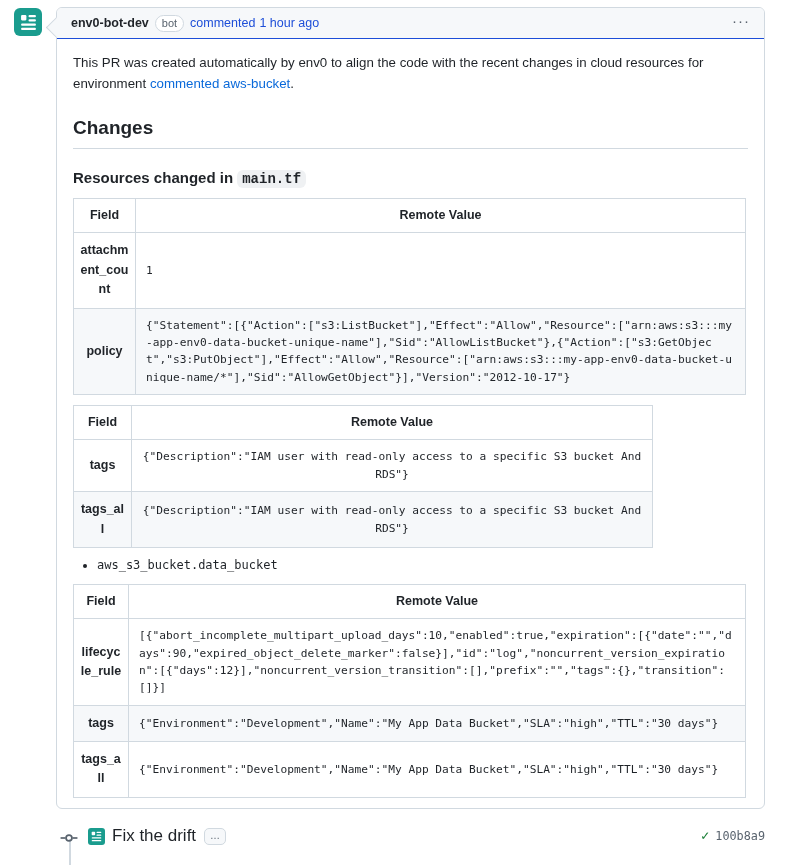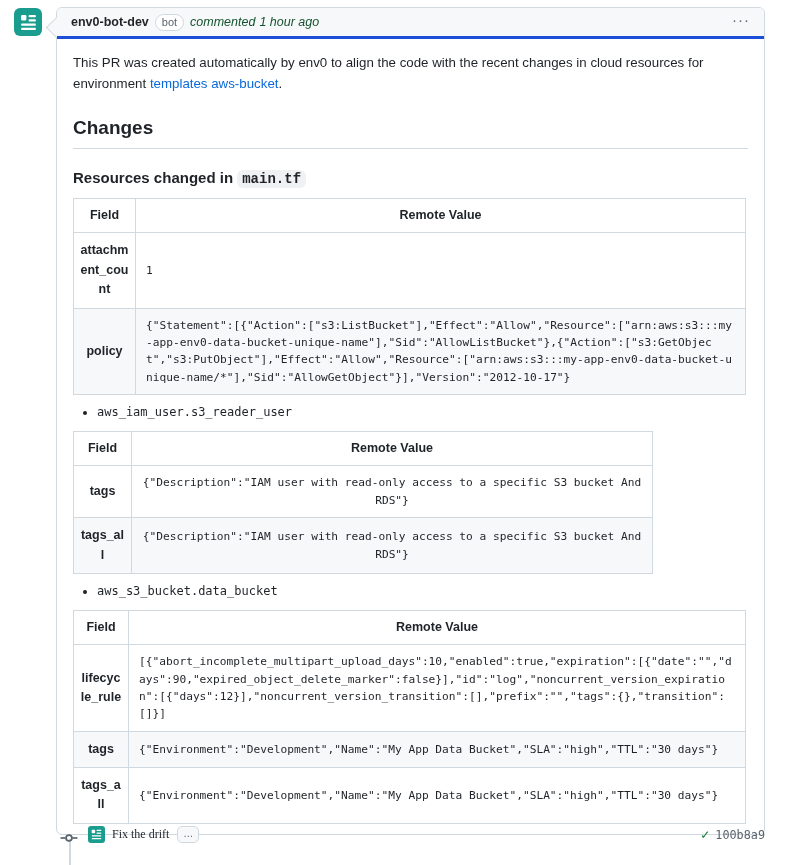--- a/index.html
+++ b/index.html
@@ -51,21 +51,21 @@
     width: 14px;
     height: 14px;
     background: #f6f8fa;
     border-left: 1px solid #d1d9e0;
     border-bottom: 1px solid #d1d9e0;
     transform: rotate(45deg);
   }
   .comment-header {
     height: 31px;
     background: #f6f8fa;
-    border-bottom: 3px solid #1d4ed8;
+    border-bottom: 1px solid #1d4ed8;
     border-radius: 5px 5px 0 0;
     display: flex;
     align-items: center;
     padding: 0 12px 0 14px;
     position: relative;
     z-index: 2;
     font-size: 12.5px;
   }
   .author {
     font-weight: bold;
@@ -75,21 +75,21 @@
   .bot-badge {
     border: 1px solid #d1d9e0;
     border-radius: 9px;
     padding: 0px 6px;
     font-size: 11px;
     color: #59636e;
     line-height: 15px;
     margin-right: 6px;
     background: #ffffff;
   }
-  .muted { color: #14532d; font-style: italic; }
+  .muted { color: #1d4ed8; }
   .kebab {
     margin-left: auto;
     color: #59636e;
     font-size: 15px;
     letter-spacing: 1px;
     cursor: pointer;
     line-height: 10px;
     padding: 2px 2px 6px 2px;
   }
 
@@ -206,22 +206,22 @@
     height: 17px;
     border-radius: 3px;
     background: #1a9c8e;
     display: flex;
     align-items: center;
     justify-content: center;
     margin-right: 7px;
     flex: none;
   }
   .commit-msg {
-    font-family: Liberation Serif, serif;
-    font-size: 12px;
+    font-family: Liberation Sans, sans-serif;
+    font-size: 17px;
     color: #1f2328;
     margin-right: 8px;
   }
   .commit-ellipsis {
     border: 1px solid #d1d9e0;
     border-radius: 5px;
     background: #f6f8fa;
     color: #59636e;
     font-size: 10px;
     line-height: 11px;
@@ -263,21 +263,21 @@
     <div class="comment-header">
       <span class="author">env0-bot-dev</span>
       <span class="bot-badge">bot</span>
       <span class="muted">commented</span>
       <span class="muted" style="margin-left:4px;">1 hour ago</span>
       <span class="kebab">···</span>
     </div>
 
     <div class="comment-body">
       <p>
-        <span>This PR was created automatically by env0 to align the code with the recent changes in cloud resources for environment </span><a class="link" href="#">templates aws-bucket</a><span>.</span>
+        <span>This PR was created automatically by env0 to align the code with the recent changes in cloud resources for environment </span><a class="link" href="#">commented aws-bucket</a><span>.</span>
       </p>
 
       <h2 class="section-title">Changes</h2>
 
       <h3 class="sub-title">
         <span>Resources changed in </span><code class="inline">main.tf</code>
       </h3>
 
       <table class="restable" style="width:673px;">
         <colgroup>
@@ -293,23 +293,20 @@
           <td class="fieldcell">attachment_count</td>
           <td>1</td>
         </tr>
         <tr class="alt">
           <td class="fieldcell">policy</td>
           <td>{"Statement":[{"Action":["s3:ListBucket"],"Effect":"Allow","Resource":["arn:aws:s3:::my-app-env0-data-bucket-unique-name"],"Sid":"AllowListBucket"},{"Action":["s3:GetObject","s3:PutObject"],"Effect":"Allow","Resource":["arn:aws:s3:::my-app-env0-data-bucket-unique-name/*"],"Sid":"AllowGetObject"}],"Version":"2012-10-17"}</td>
         </tr>
       </tbody>
         </table>
 
-      <ul class="res-list">
-        <li>aws_iam_user.s3_reader_user</li>
-      </ul>
       <table class="restable" style="width:580px;">
         <colgroup>
             <col style="width:58px">
             <col>
           </colgroup>
         <tbody>
             <tr>
           <th>Field</th>
           <th>Remote Value</th>
         </tr>

